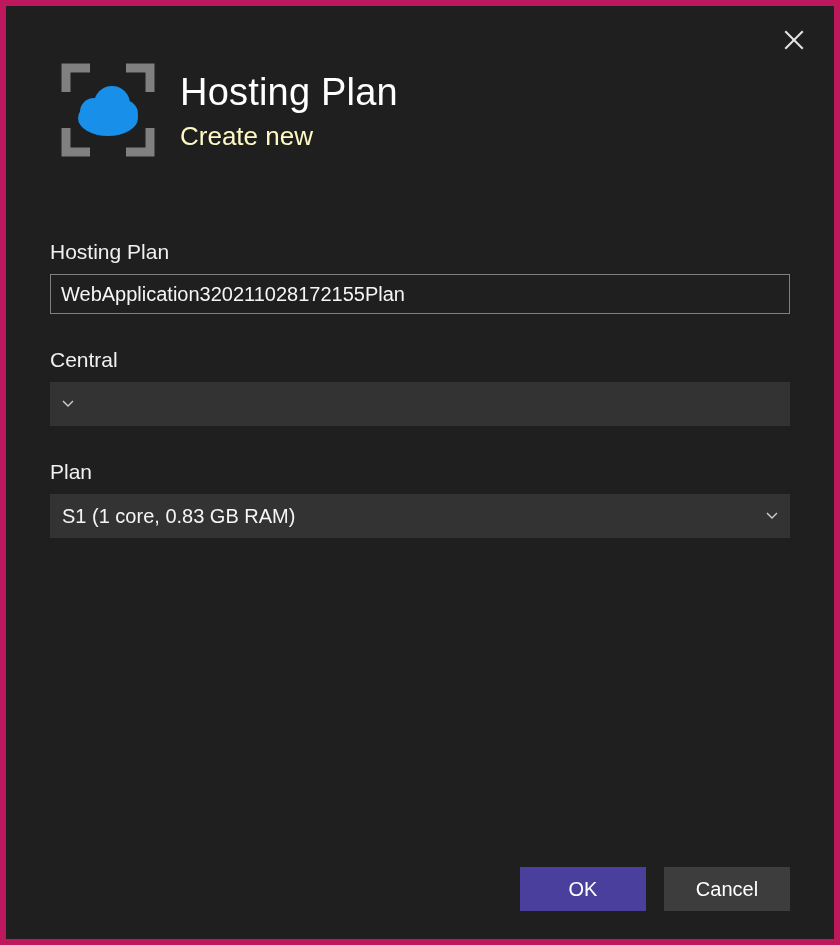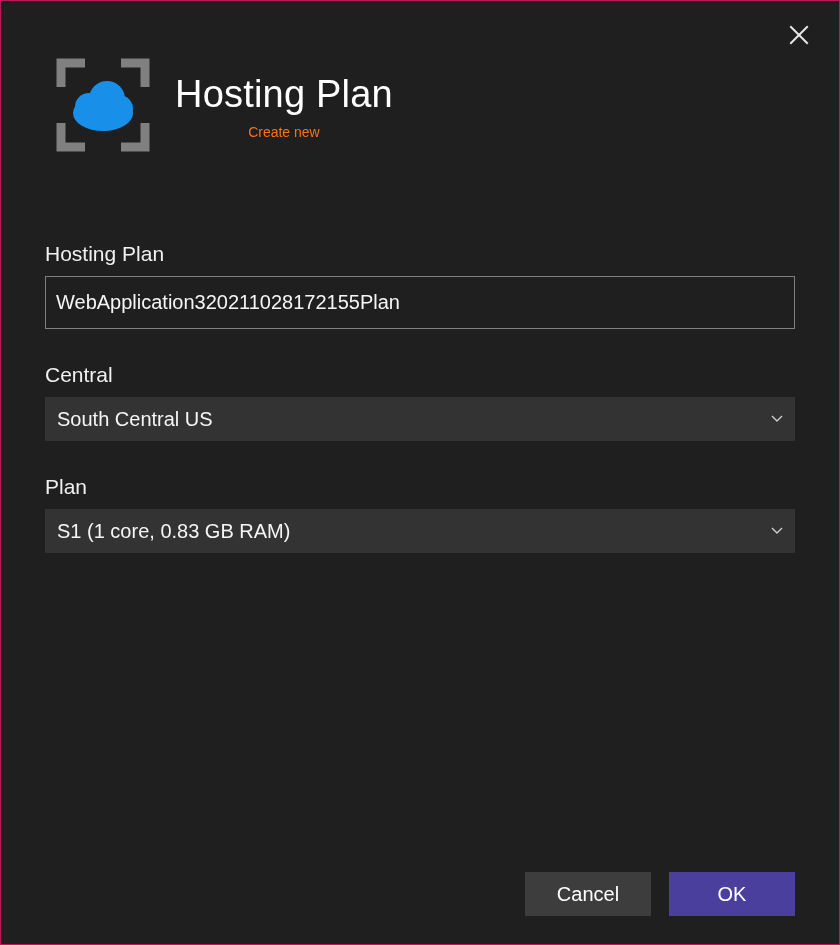--- a/index.html
+++ b/index.html
@@ -9,26 +9,25 @@
     height: 945px;
     background: #000;
     font-family: "Segoe UI", -apple-system, Arial, sans-serif;
     overflow: hidden;
   }
   .dialog {
     box-sizing: border-box;
     width: 840px;
     height: 945px;
     background: #1f1f1f;
-    border: 1px solid #be185d;
+    border: 6px solid #be185d;
     position: relative;
     color: #e8e8e8;
     display: flex;
     flex-direction: column;
-    gap: 7px;
   }
   .close-btn {
     position: absolute;
     top: 18px;
     right: 22px;
     width: 36px;
     height: 36px;
     display: flex;
     align-items: center;
     justify-content: center;
@@ -46,45 +45,44 @@
   .header-icon { flex: 0 0 auto; }
   .header-text { display: flex; flex-direction: column; gap: 2px; }
   .title {
     font-size: 38px;
     font-weight: 300;
     color: #ffffff;
     line-height: 1.1;
     letter-spacing: 0.2px;
   }
   .subtitle {
-    font-size: 14px;
+    font-size: 26px;
     font-weight: 400;
-    color: #f97316;
+    color: #fef9c3;
     margin-top: 6px;
-    text-align: center;
   }
 
   .form {
     padding: 68px 44px 0 44px;
     display: flex;
     flex-direction: column;
   }
 
   .field { margin-bottom: 34px; }
   .field-label {
     font-size: 21px;
     font-weight: 400;
     color: #f0f0f0;
     margin-bottom: 10px;
     display: block;
   }
   .text-input {
     box-sizing: border-box;
     width: 100%;
-    height: 53px;
+    height: 40px;
     background: #1f1f1f;
     border: 1px solid #808080;
     color: #f5f5f5;
     font-size: 20px;
     padding: 7px 10px;
     font-family: inherit;
     outline: none;
   }
 
   .select-box {
@@ -176,21 +174,20 @@
   <div class="form">
 
     <div class="field">
       <label class="field-label">Hosting Plan</label>
       <input type="text" class="text-input" value="WebApplication320211028172155Plan" style="">
     </div>
 
     <div class="field">
       <label class="field-label">Central</label>
       <div class="select-box">
-        <span>South Central US</span>
         <span class="select-chevron">
           <svg viewBox="0 0 12 8">
               <path d="M1 1 L6 6 L11 1" stroke="currentColor" stroke-width="1.4" fill="none"></path>
             </svg>
         </span>
       </div>
     </div>
 
     <div class="field">
       <label class="field-label">Plan</label>
@@ -200,21 +197,21 @@
           <svg viewBox="0 0 12 8">
               <path d="M1 1 L6 6 L11 1" stroke="currentColor" stroke-width="1.4" fill="none"></path>
             </svg>
         </span>
       </div>
     </div>
 
   </div>
 
   <div class="footer">
+    <button class="btn btn-primary">
+      <span>OK</span>
+    </button>
     <button class="btn btn-secondary">
       <span>Cancel</span>
     </button>
-    <button class="btn btn-primary">
-      <span>OK</span>
-    </button>
   </div>
 
 </div>
 
 </body></html>

